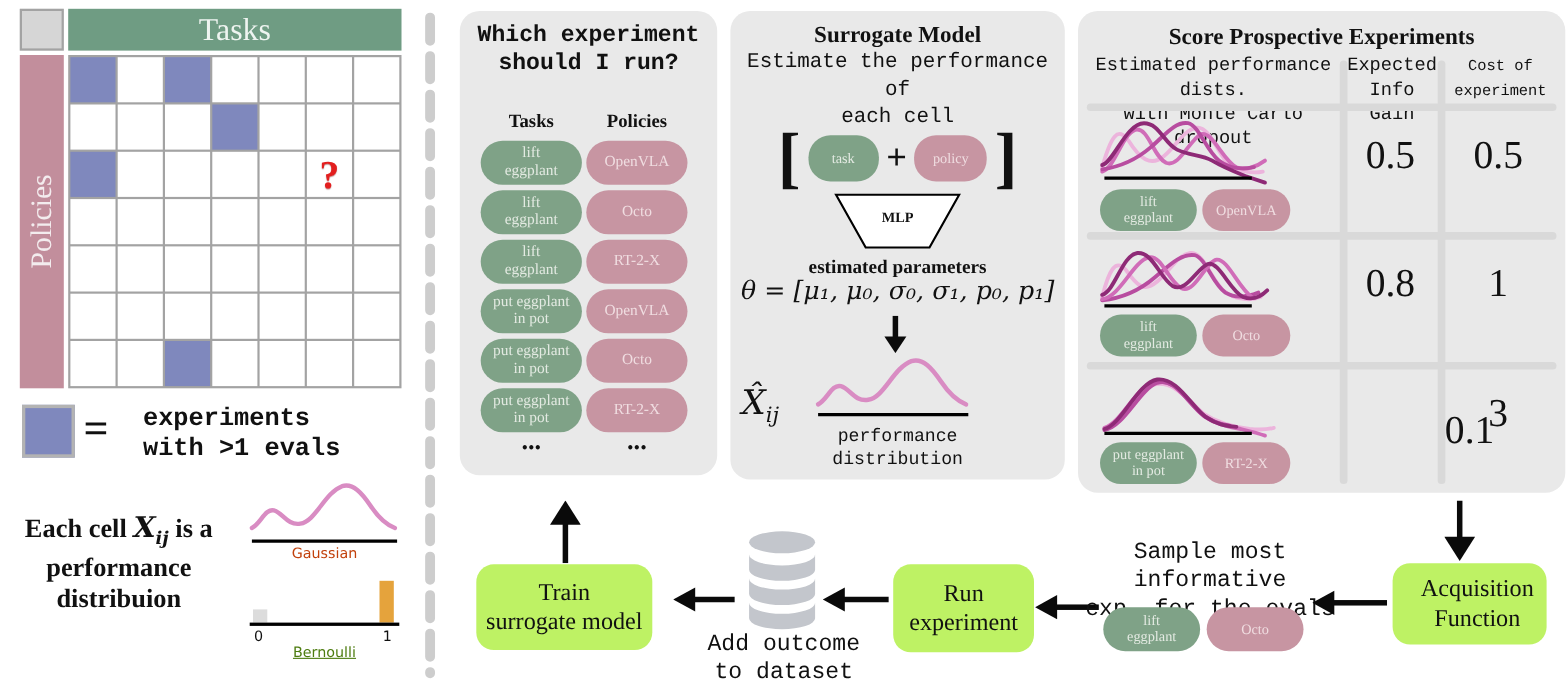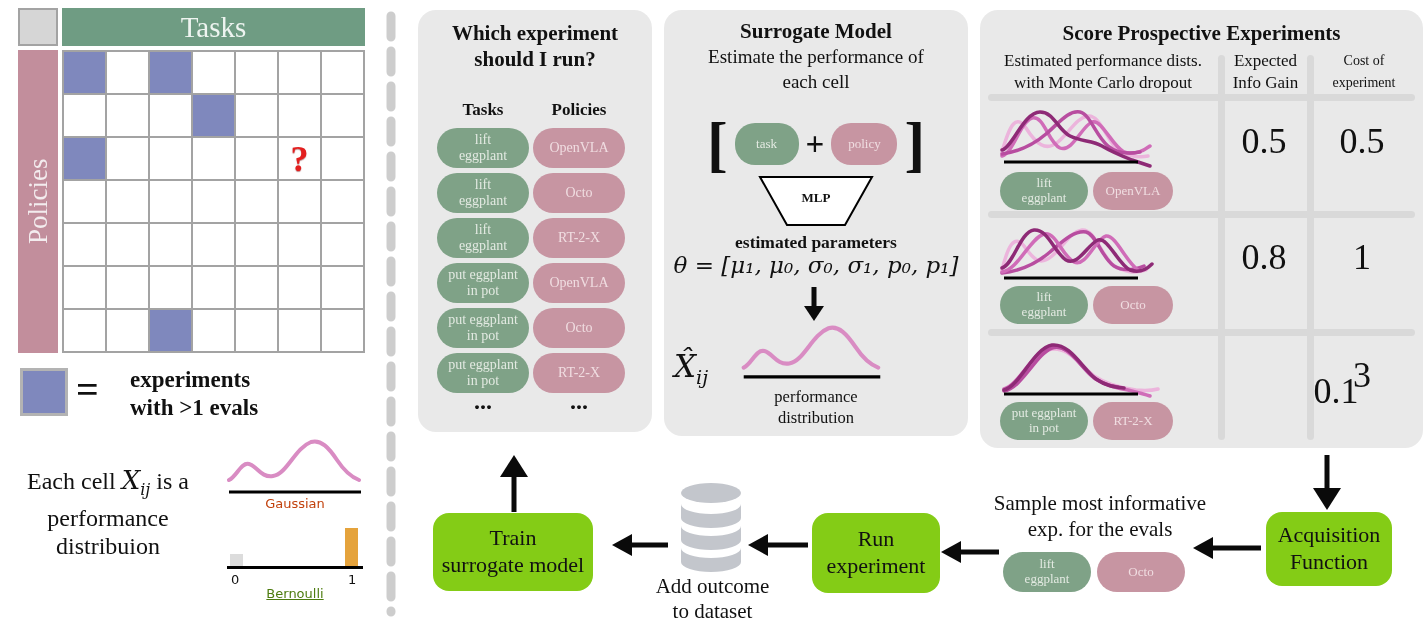--- a/index.html
+++ b/index.html
@@ -1,55 +1,55 @@
 <!DOCTYPE html>
 <html><head>
 <meta charset="utf-8">
 <style>
   html,body{margin:0;padding:0;background:#ffffff;}
   #canvas{position:relative;width:1425px;height:625px;background:#ffffff;overflow:hidden;
           font-family:"Liberation Serif","DejaVu Serif",serif;color:#111;}
   .abs{position:absolute;}
   .b{font-weight:bold;}
-  .pre{white-space:pre-line;}
+  .pre{white-space:pre-line;font-family:Liberation Mono, monospace;}
   .ctr{text-align:center;}
   .sans{font-family:"DejaVu Sans","Liberation Sans",sans-serif;}
   .math{font-family:"DejaVu Serif",serif;font-style:italic;}
 
   
   .corner{background:#d6d6d6;border:2px solid #a3a3a3;}
   .tasksHeader{background:#6f9c83;color:#eef4f0;display:flex;align-items:center;justify-content:center;
                font-size:29px;}
   .policiesBar{background:#c28e9c;color:#f3ecee;display:flex;align-items:center;justify-content:center;
                writing-mode:vertical-rl;transform:rotate(180deg);font-size:27px;}
   .mgrid{display:grid;grid-template-columns:repeat(7,41px);grid-auto-rows:41px;gap:2px;
          background:#a3a3a3;padding:2px;}
   .mcell{background:#ffffff;display:flex;align-items:center;justify-content:center;}
   .mcell.eval{background:#7f88bd;}
   .qmark{font-weight:700;font-size:36px;color:#e31f1f;text-shadow:0 1px 1px rgba(120,0,0,.45);}
 
   
   .swatch{width:42px;height:42px;background:#7f88bd;border:3px solid #b3b3b3;}
   .cn-line{line-height:28px;}
-  .cellnote{font-weight:normal;font-size:24px;}
+  .cellnote{font-weight:bold;font-size:24px;}
   sub{font-size:62%;}
 
   
   .panel{background:#e9e9e9;border-radius:18px;}
   .ptitle{font-weight:bold;font-size:21px;line-height:26px;}
 
   
   .pill{border-radius:20px;display:flex;align-items:center;justify-content:center;text-align:center;
         white-space:pre-line;line-height:1.12;font-size:14px;}
   .pill.green{background:#7fa287;color:#e3eae2;}
   .pill.pink{background:#c795a2;color:#f0dde1;}
   .pill.sm{font-size:13px;}
 
   
-  .flowbox{background:#84cc16;border-radius:16px;display:flex;align-items:center;justify-content:center;
+  .flowbox{background:#bef264;border-radius:16px;display:flex;align-items:center;justify-content:center;
            text-align:center;white-space:pre-line;font-size:22px;line-height:1.22;}
 
   
   .sepbar{background:#d9d9d9;border-radius:4px;}
   .scoreval{font-size:36px;}
 
   svg{display:block;}
   .mcpath{fill:none;stroke-width:3.5;stroke-linecap:round;}
   .mc1{stroke:#ecb4dc;} .mc2{stroke:#d06cb8;} .mc3{stroke:#8e2a76;} .mc4{stroke:#b84da0;}
   .gauss{fill:none;stroke:#d98cc3;stroke-width:4;stroke-linecap:round;}
@@ -307,16 +307,16 @@
 
   <svg class="abs" style="left:1193px;top:536px;" width="68" height="24">
     <polygon class="arrowfill" points="0,12 20,1 20,23"></polygon>
     <rect class="arrowfill" x="18" y="9.5" width="50" height="5"></rect>
   </svg>
 
   <svg class="abs" style="left:1313px;top:455px;" width="28" height="55">
     <rect class="arrowfill" x="11.5" y="0" width="5" height="35"></rect>
     <polygon class="arrowfill" points="14,55 0,33 28,33"></polygon>
   </svg>
-  <div class="abs flowbox" style="left:1266px;top:512px;width:126px;height:74px;">Acquisition
+  <div class="abs flowbox" style="left:1266px;top:512px;width:126px;height:74px;padding-left:14px;">Acquisition
 Function</div>
 
 </div>
 
 </body></html>

